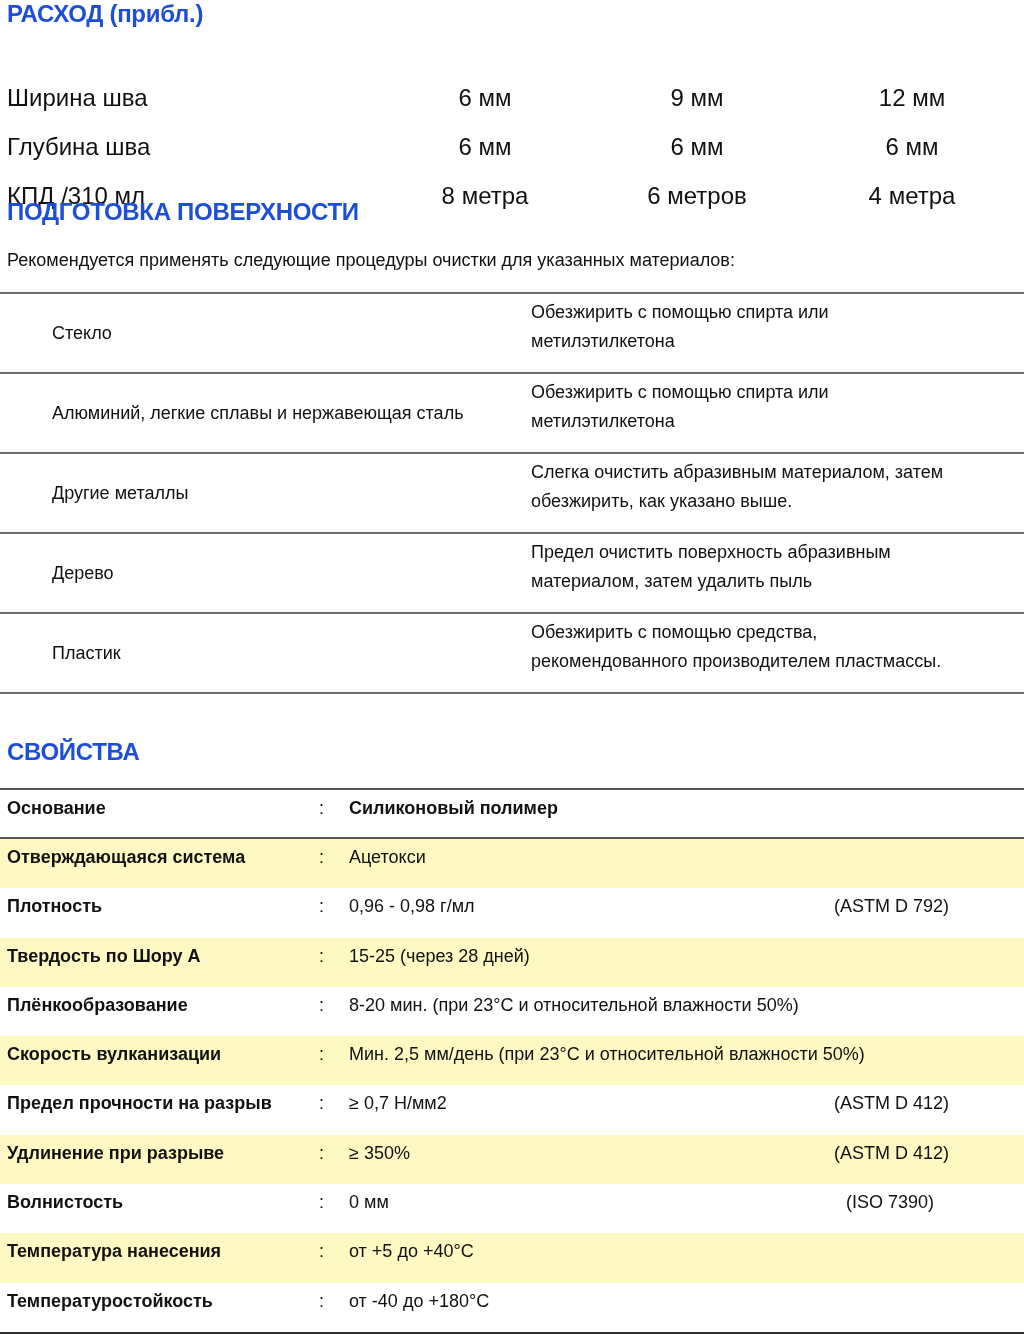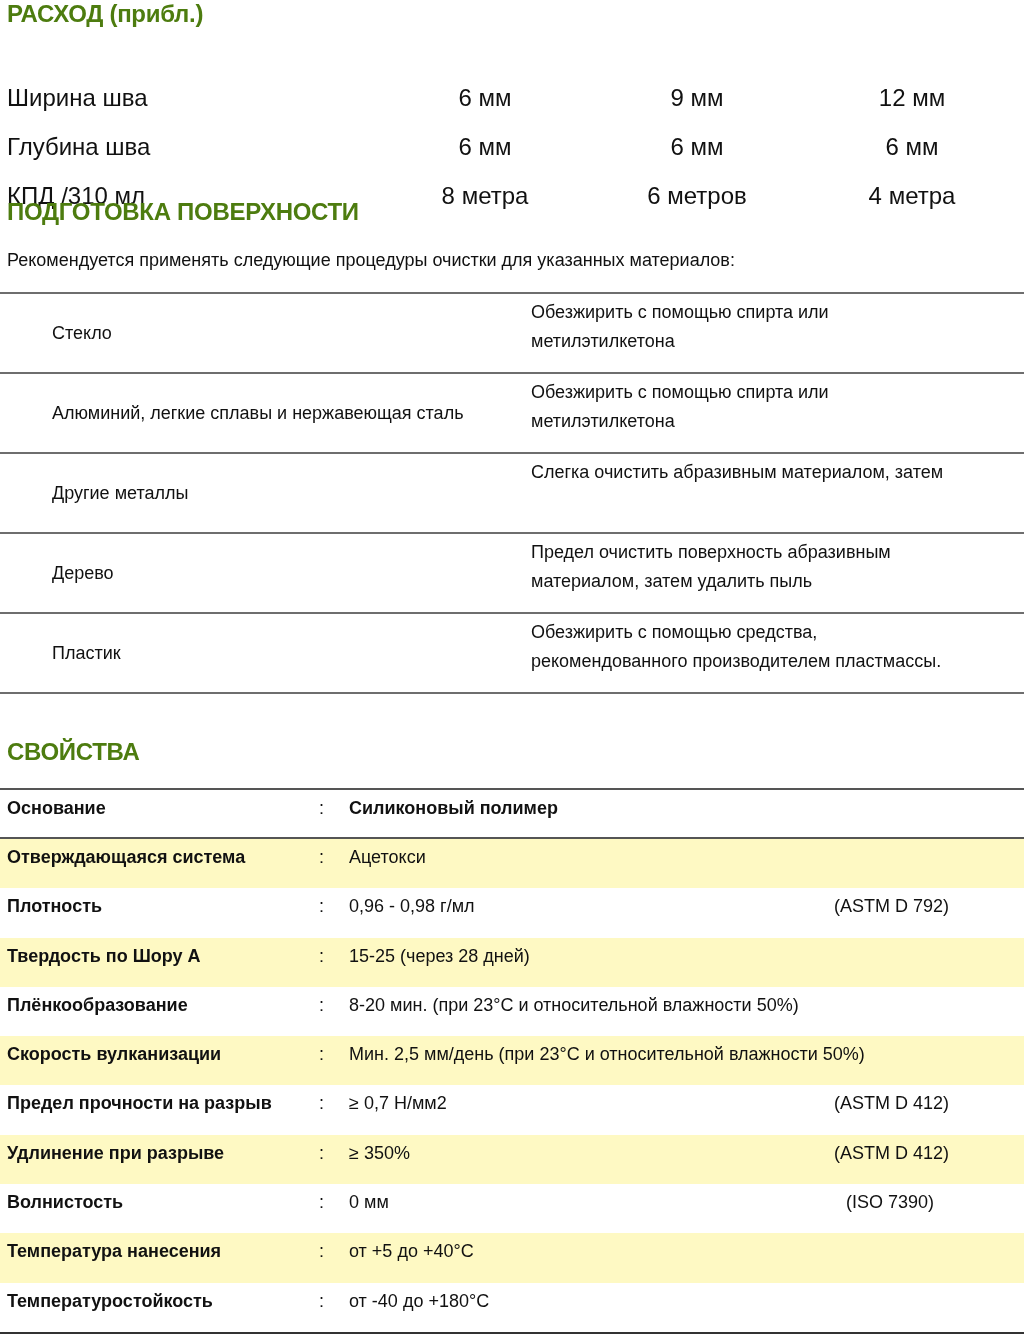--- a/index.html
+++ b/index.html
@@ -2,21 +2,21 @@
 <html><head>
 <meta charset="utf-8">
 <style>
   html, body { margin: 0; padding: 0; background: #ffffff; }
   body {
     width: 1024px; height: 1334px; overflow: hidden; position: relative;
     font-family: "Liberation Sans", sans-serif; color: #111111;
   }
   .h1 {
     position: absolute; left: 7px; font-weight: bold; font-size: 24px;
-    letter-spacing: -0.3px; color: #4d7c0f;
+    letter-spacing: -0.3px; color: #1d4ed8;
   }
   .cons-row { position: absolute; left: 0; width: 828px; height: 30px; font-size: 24px; margin-top: 32px; }
   .cons-row span { position: absolute; top: 0; white-space: nowrap; }
   .cons-label { left: 7px; }
   .cons-val { transform: translateX(-50%); }
   .intro { position: absolute; left: 7px; top: 250px; font-size: 18px; }
   .prep-table { position: absolute; left: 0; top: 292px; width: 1024px; }
   .prep-row {
     position: relative; height: 78px; border-top: 2px solid #6e6e6e;
     font-size: 18px;
@@ -77,20 +77,21 @@
     <div class="prep-mat">Алюминий, легкие сплавы и нержавеющая сталь</div>
     <div class="prep-proc">
       <div>Обезжирить с помощью спирта или</div>
       <div>метилэтилкетона</div>
     </div>
   </div>
   <div class="prep-row">
     <div class="prep-mat">Другие металлы</div>
     <div class="prep-proc">
       <div>Слегка очистить абразивным материалом, затем</div>
+      <div>обезжирить, как указано выше.</div>
     </div>
   </div>
   <div class="prep-row">
     <div class="prep-mat">Дерево</div>
     <div class="prep-proc">
       <div>Предел очистить поверхность абразивным</div>
       <div>материалом, затем удалить пыль</div>
     </div>
   </div>
   <div class="prep-row">

